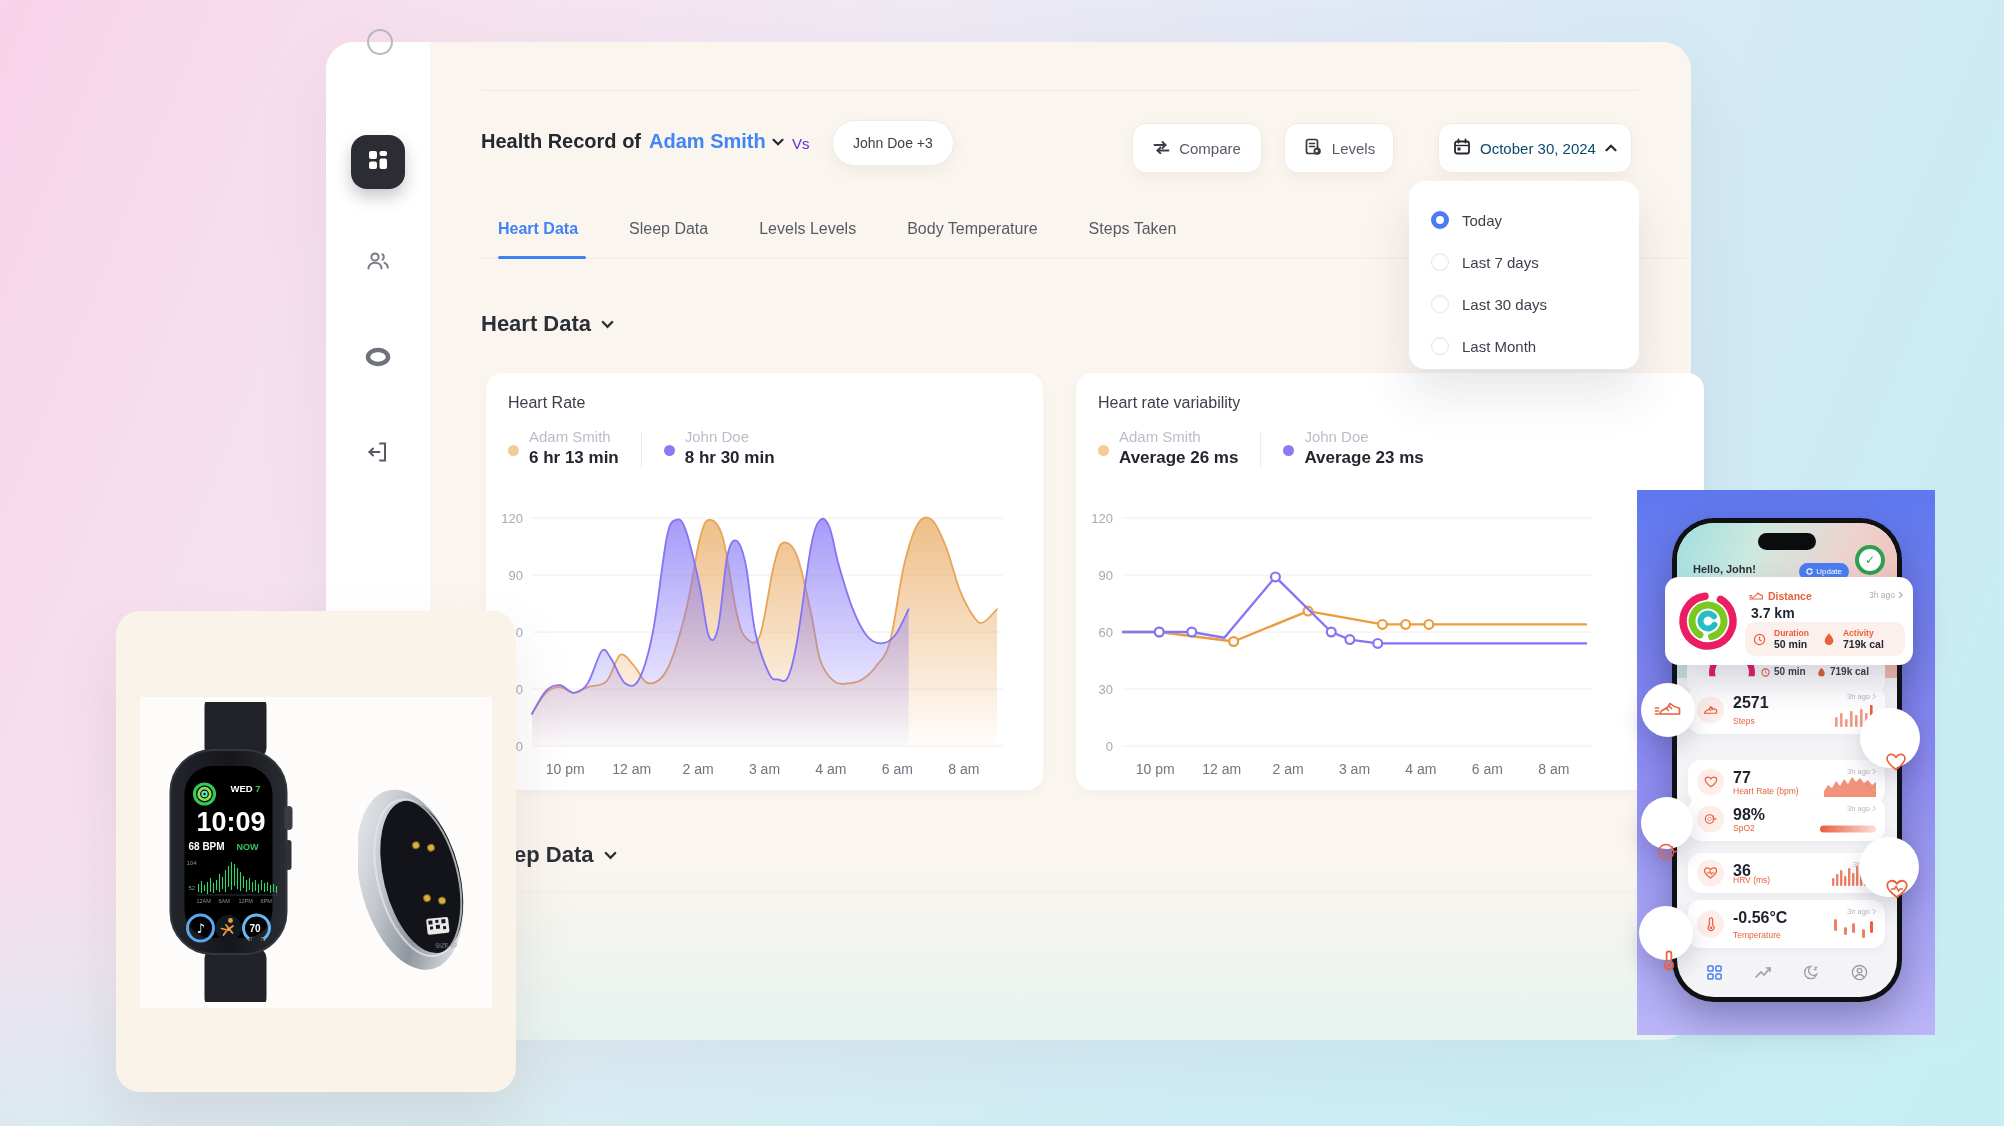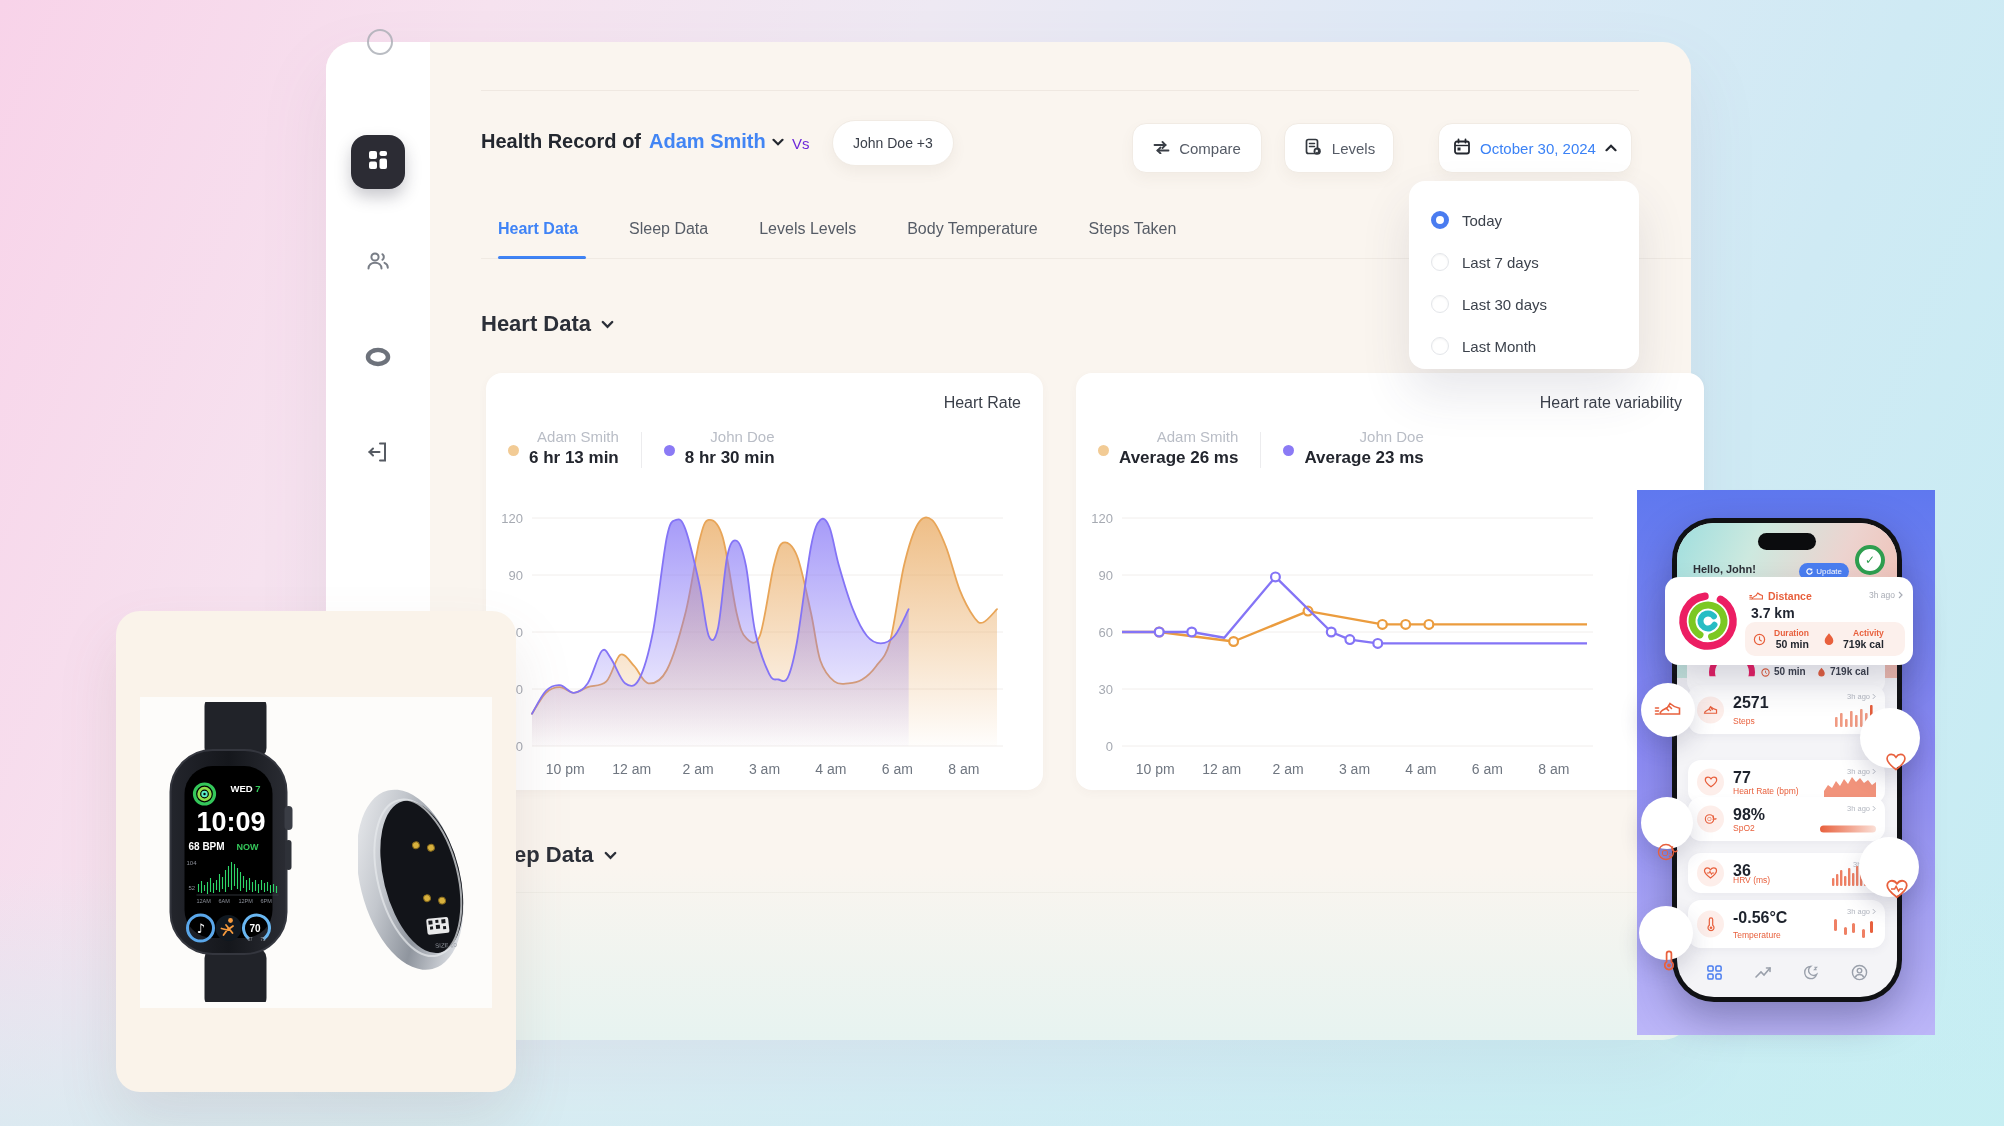--- a/index.html
+++ b/index.html
@@ -1,18 +1,18 @@
 <!DOCTYPE html>
 <html><head>
 <meta charset="utf-8">
 <style>
   html,body{margin:0;padding:0;}
   body{font-family:"Liberation Sans","DejaVu Sans",sans-serif;-webkit-font-smoothing:antialiased;}
   .stage{position:relative;width:2004px;height:1126px;overflow:hidden;
-    background:linear-gradient(112deg,#f8d3e9 0%,#f6e2ef 20%,#eee9f3 38%,#dce9f6 60%,#cfeaf4 78%,#c6edf3 100%);text-align:right;}
+    background:linear-gradient(112deg,#f8d3e9 0%,#f6e2ef 20%,#eee9f3 38%,#dce9f6 60%,#cfeaf4 78%,#c6edf3 100%);}
   .stage::after{content:"";position:absolute;left:0;right:0;bottom:0;height:260px;
     background:linear-gradient(180deg,rgba(200,238,242,0) 0%,rgba(198,240,242,.55) 100%);pointer-events:none;}
   
   .main-card{position:absolute;left:326px;top:42px;width:1365px;height:998px;border-radius:28px;
     background:#faf5ef;box-shadow:0 30px 70px rgba(130,100,130,.10);}
   .sidebar{position:absolute;left:0;top:0;width:104px;height:100%;background:#ffffff;border-radius:28px 0 0 28px;}
   .sb-peek{position:absolute;left:41px;top:-13px;width:22px;height:22px;border-radius:50%;border:2px solid #a7abb3;opacity:.8;}
   .sb-dash{position:absolute;left:25px;top:93px;width:54px;height:54px;border-radius:16px;background:#2c2c34;
     display:flex;align-items:center;justify-content:center;box-shadow:0 8px 16px rgba(40,40,60,.25);cursor:pointer;}
   .sb-ic{position:absolute;left:0;width:104px;display:flex;justify-content:center;cursor:pointer;}
@@ -22,21 +22,21 @@
   .hr-title .pat{color:#4285f4;cursor:pointer;display:flex;align-items:center;gap:6px;}
   .vs{position:absolute;left:466px;top:93px;font-size:15px;color:#6d28d9;}
   .chip{position:absolute;left:506px;top:78px;height:44px;padding:0 20px;border-radius:999px;background:#fff;
     border:1px solid #f1ebe4;box-shadow:0 6px 14px rgba(120,100,80,.07);display:flex;align-items:center;
     font-size:14px;color:#3a3f49;cursor:pointer;}
   .btn{position:absolute;top:81px;height:48px;border-radius:14px;background:#fff;border:1px solid #f1ebe4;
     box-shadow:0 6px 14px rgba(120,100,80,.06);display:flex;align-items:center;gap:9px;justify-content:center;
     font-size:15px;color:#555b66;cursor:pointer;}
   .btn-compare{left:806px;width:128px;}
   .btn-export{left:958px;width:108px;}
-  .btn-date{left:1112px;width:192px;color:#3b82f6;font-size:15px;}
+  .btn-date{left:1112px;width:192px;color:#0c4a6e;font-size:15px;}
   
   .dropdown{position:absolute;left:1083px;top:139px;width:230px;height:188px;background:#fff;border-radius:16px;
     box-shadow:0 24px 50px rgba(60,60,90,.12);z-index:40;padding:18px 0 14px 22px;box-sizing:border-box;}
   .dd-row{display:flex;align-items:center;gap:13px;height:42px;font-size:15px;color:#3c424c;cursor:pointer;}
   .radio{width:18px;height:18px;border-radius:50%;background:#fff;border:1px solid #e4e6ea;box-shadow:inset 0 1px 2px rgba(0,0,0,.05);box-sizing:border-box;}
   .radio.sel{border:5px solid #4a7cf0;box-shadow:none;}
   
   .tabs{position:absolute;left:172px;top:178px;display:flex;gap:51px;font-size:16px;color:#565c66;}
   .tab{cursor:pointer;padding-bottom:18px;}
   .tab.active{color:#3f83f6;font-weight:bold;}

